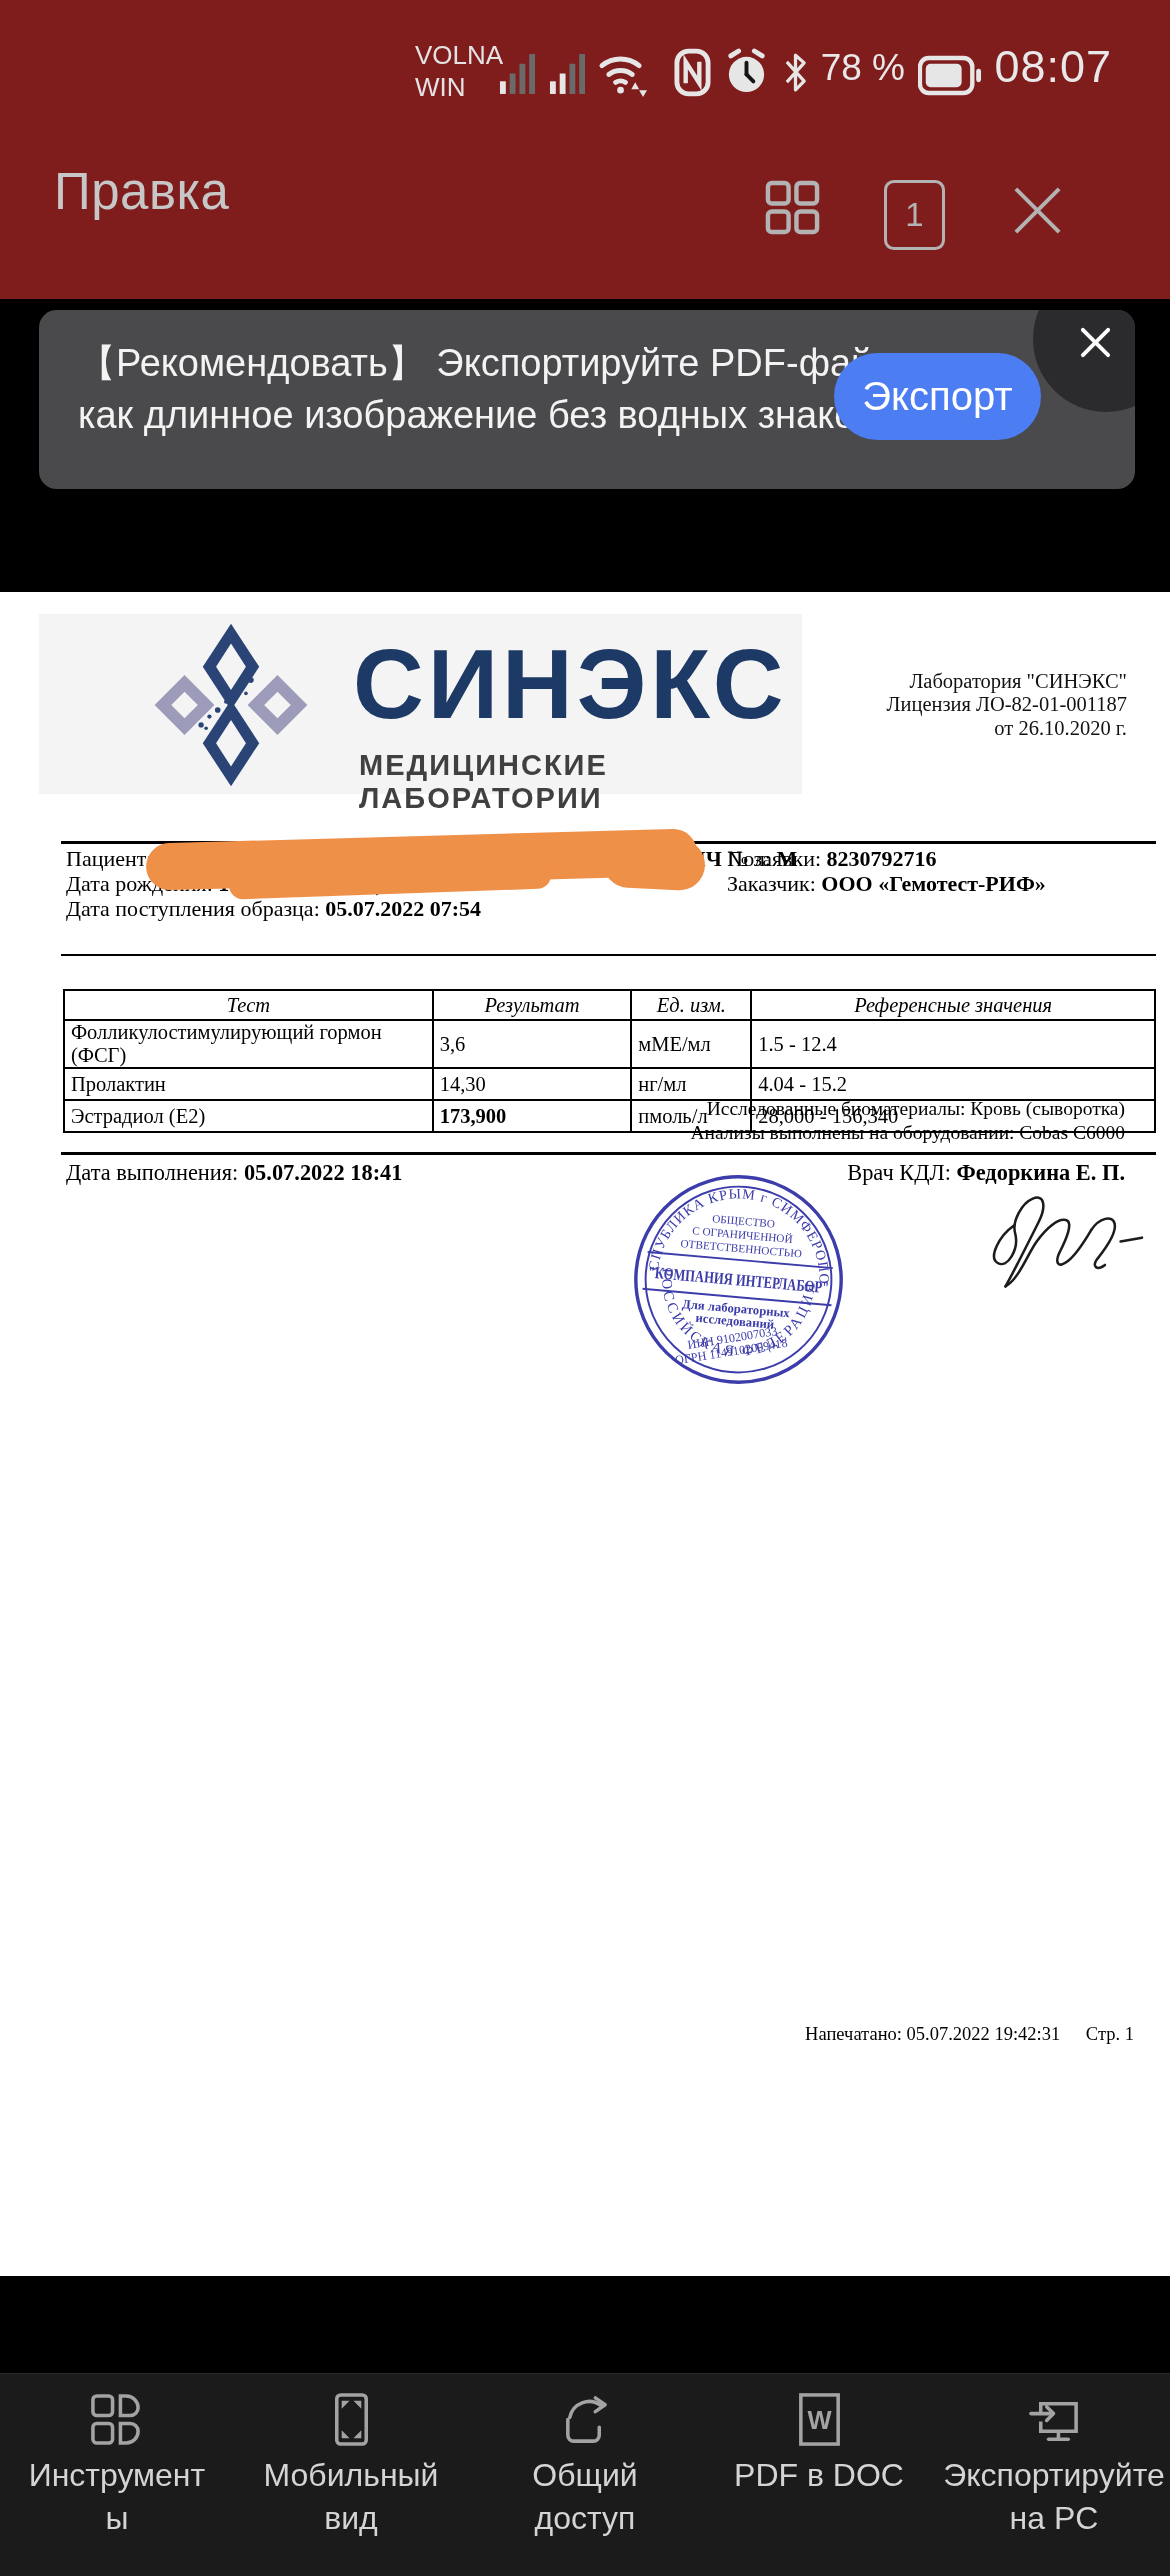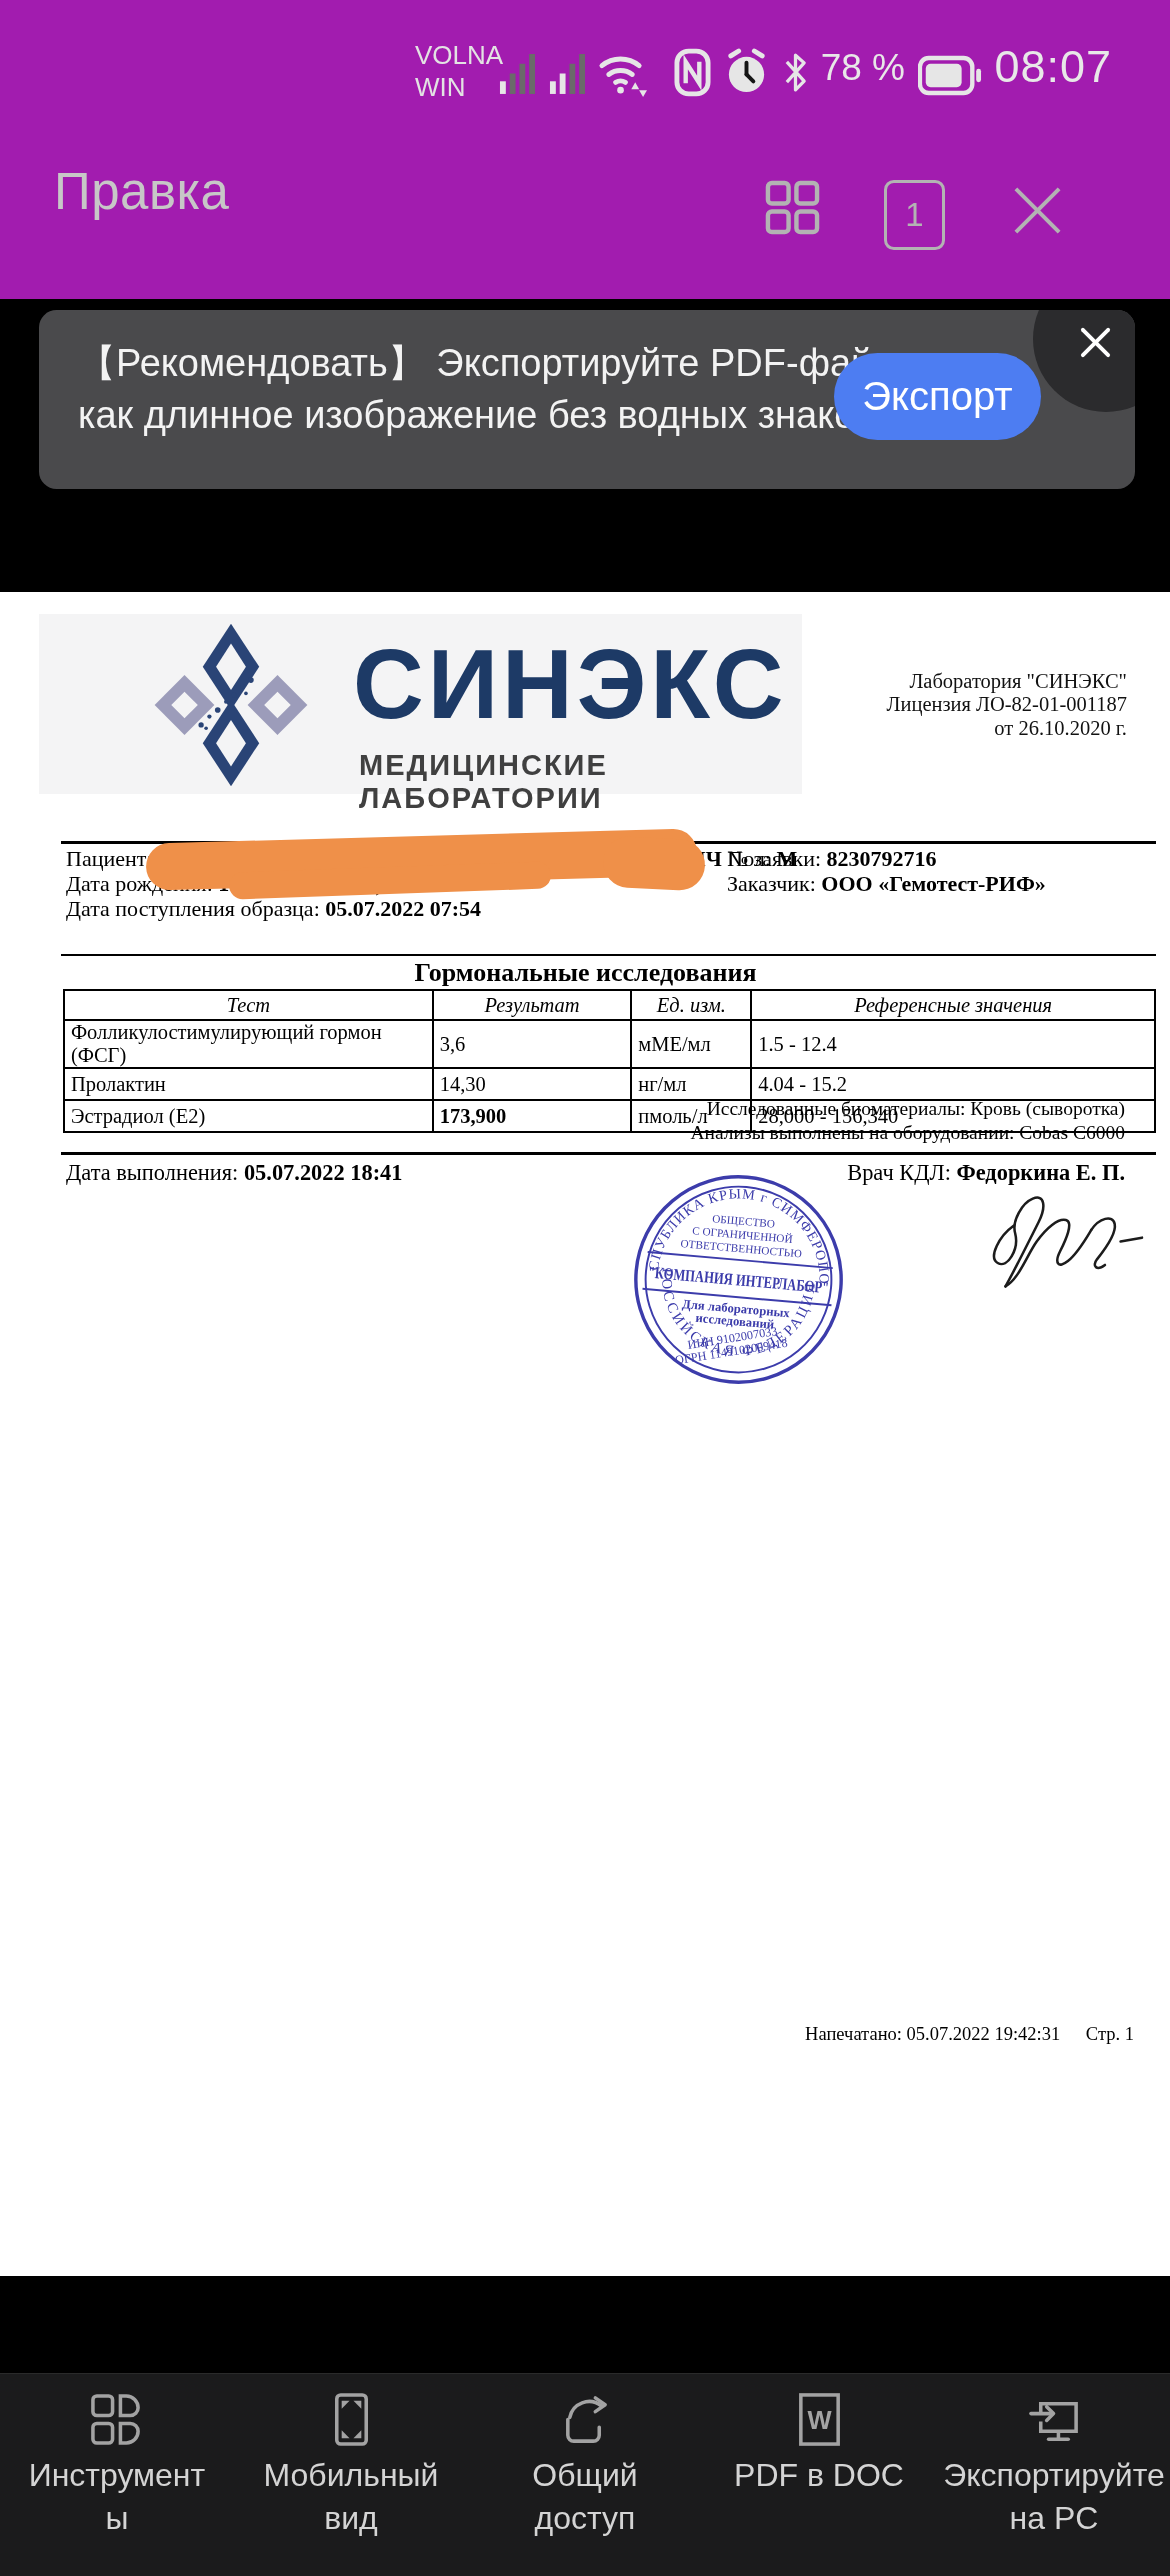--- a/index.html
+++ b/index.html
@@ -1,20 +1,20 @@
 <!DOCTYPE html>
 <html style="--accent: #4d7df2; --stamp: #3c3cab; --redact: #ef9049;"><head>
 <meta charset="utf-8">
 <style>
   html,body{margin:0;padding:0;background:#000;}
   .screen{position:relative;width:1171px;height:2576px;background:#000;overflow:hidden;
           font-family:"Liberation Sans",sans-serif;}
 
   
-  .topbar{position:absolute;left:0;top:0;width:1171px;height:299px;background:#a21caf;}
+  .topbar{position:absolute;left:0;top:0;width:1171px;height:299px;background:#7f1d1d;}
   .carrier{position:absolute;left:415px;top:39px;color:#e3e3e3;font-size:26px;line-height:32px;}
   .statusicons{position:absolute;right:59px;top:35px;height:62px;display:flex;align-items:flex-end;gap:12.7px;}
   .statusicons svg{display:block;}
   .stat-txt{color:#e8e8e8;font-size:37px;line-height:59px;}
   .clock-txt{color:#e8e8e8;font-size:45px;line-height:60px;letter-spacing:1px;}
 
   .apptitle{position:absolute;left:54px;top:162px;font-size:51px;color:#c7c7c7;letter-spacing:0.5px;}
   .hicon{position:absolute;top:180px;}
   .hicon svg{display:block;}
   .pagebox{left:884px;width:55px;height:64px;border:3.9px solid #b3b3b3;border-radius:9.8px;
@@ -238,21 +238,20 @@
         <span>Заказчик:</span> <b>ООО «Гемотест-РИФ»</b>
       </div>
     </div>
 
     <div class="blob blob1"></div>
     <div class="blob blob2"></div>
     <div class="blob blob3"></div>
 
     <div class="rule" style="top:362px;height:2px;"></div>
 
-    <div class="tbl-title">Гормональные исследования</div>
 
     <table class="results">
       <colgroup>
         <col style="width:33.8%">
           <col style="width:18.2%">
           <col style="width:11%">
           <col style="width:37%">
       </colgroup>
       <tbody>
           <tr>

